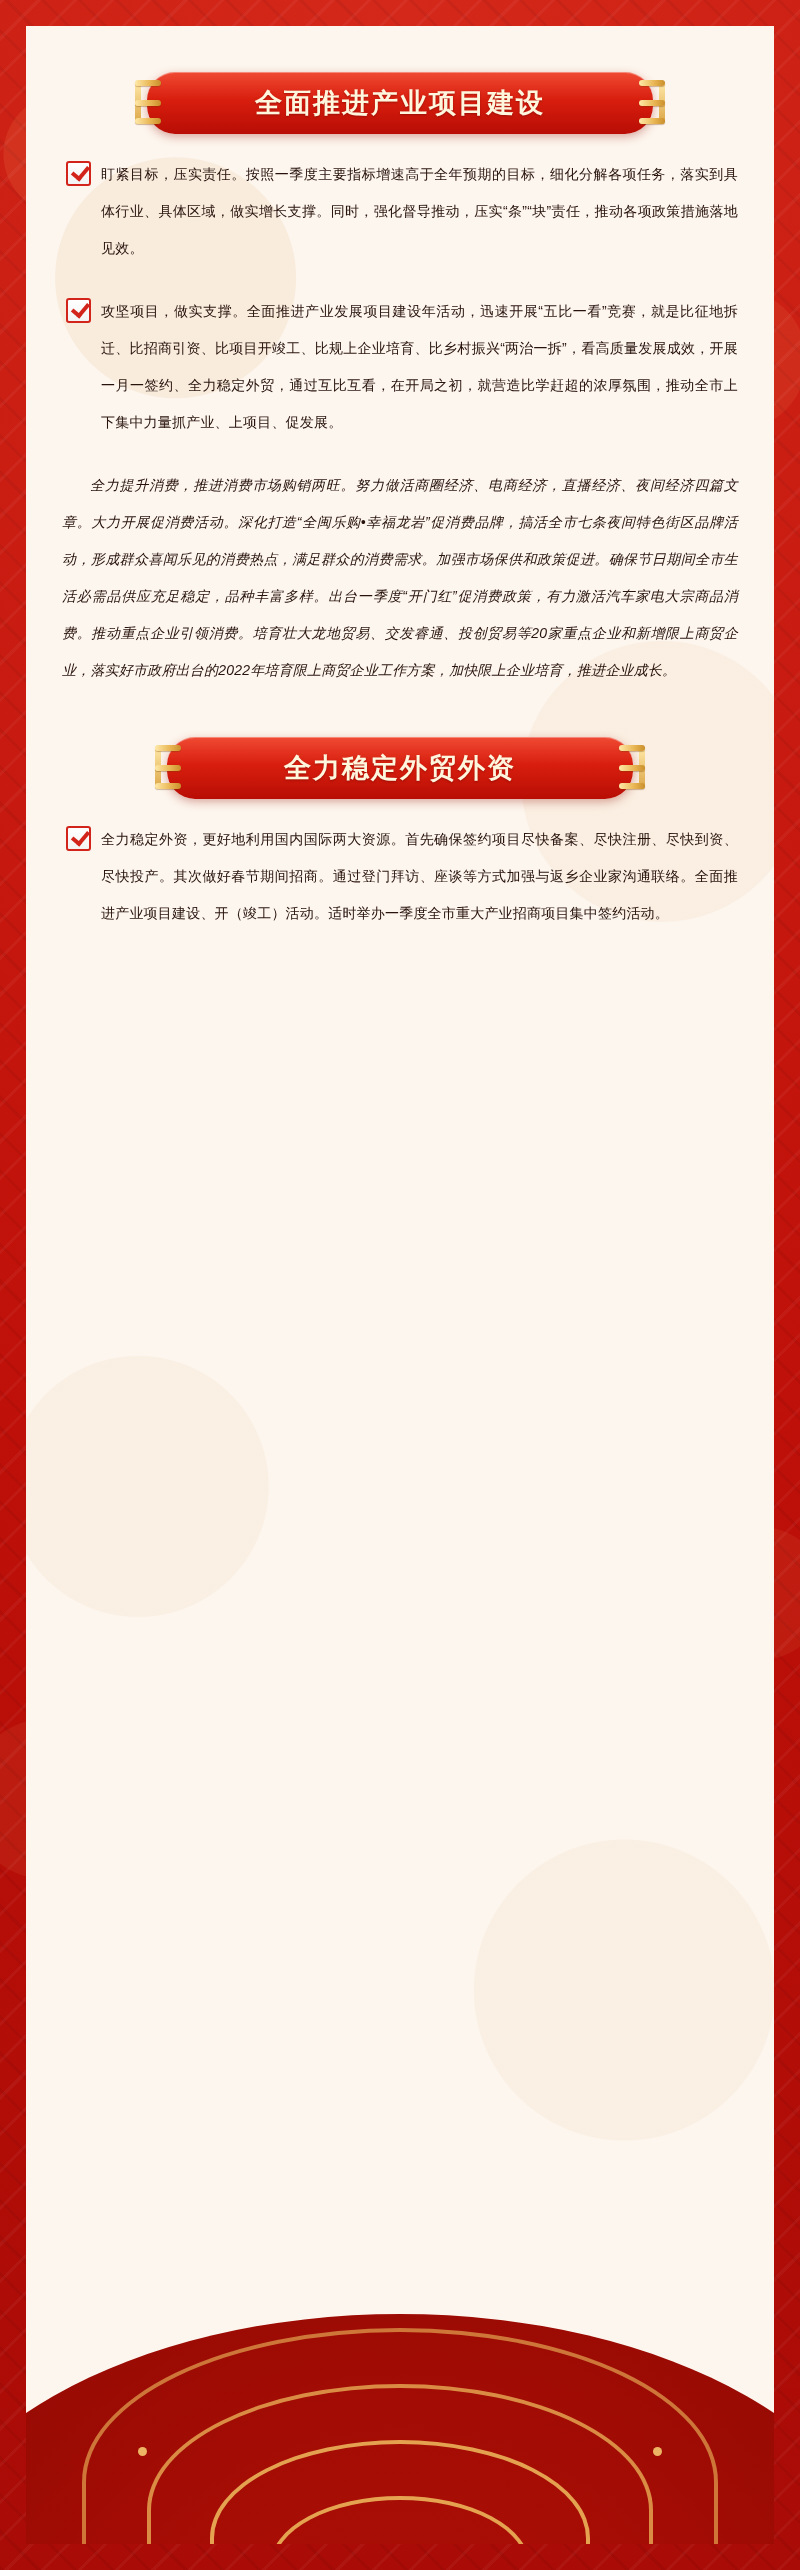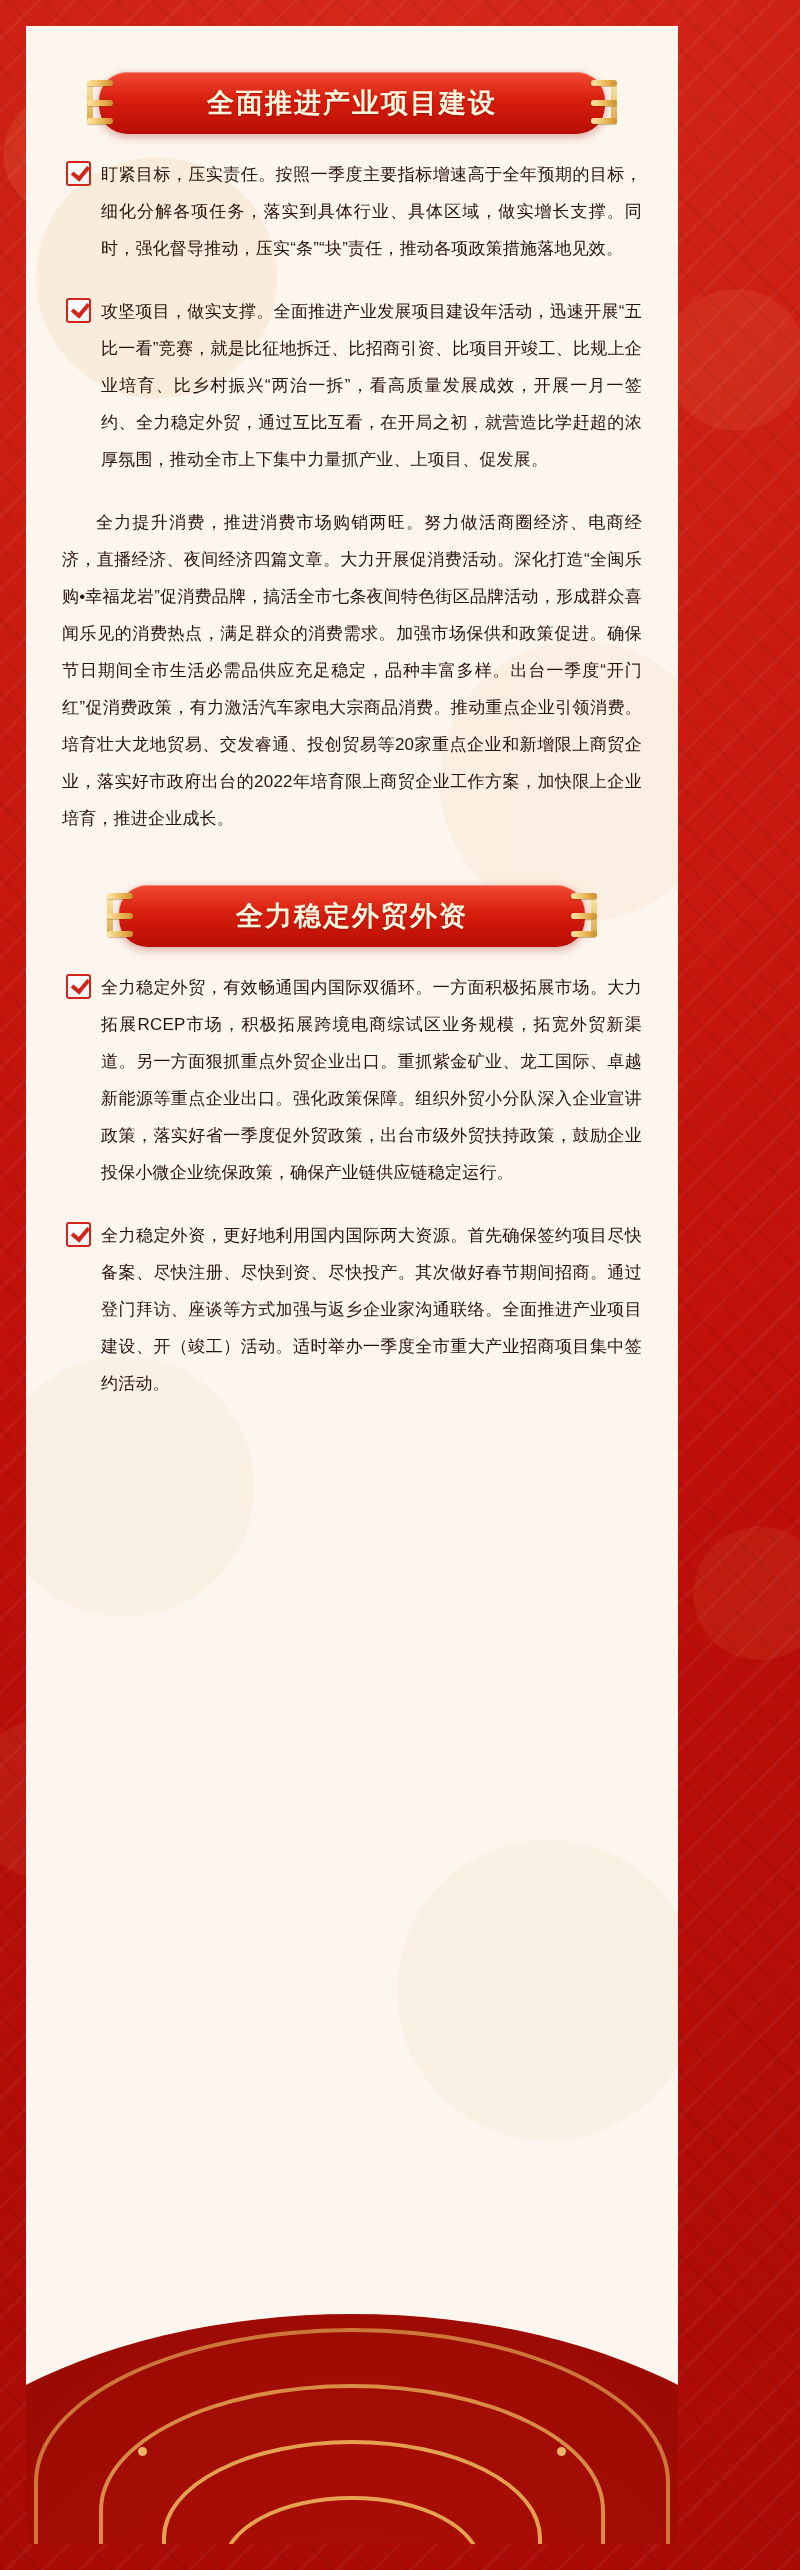--- a/index.html
+++ b/index.html
@@ -34,21 +34,21 @@
       radial-gradient(circle at 6% 70%, rgba(255,200,120,0.07) 0 80px, rgba(255,200,120,0) 81px),
       radial-gradient(circle at 95% 62%, rgba(255,200,120,0.07) 0 66px, rgba(255,200,120,0) 67px);
     pointer-events: none;
   }
 
   
   .card {
     position: absolute;
     left: 26px;
     top: 26px;
-    width: 652px;
+    width: 748px;
     height: 2518px;
     background: #fdf6ee;
     overflow: hidden;
   }
   .card::before {
     
     content: "";
     position: absolute;
     inset: 0;
     background:
@@ -145,26 +145,26 @@
     top: 3px;
     width: 13px;
     height: 7px;
     border-left: 4px solid #d2241a;
     border-bottom: 4px solid #d2241a;
     transform: rotate(-50deg);
   }
   .ptext {
     flex: 1 1 auto;
     color: #27120c;
-    font-size: 17px;
+    font-size: 14px;
     line-height: 37px;
     text-align: justify;
     letter-spacing: 0.2px;
   }
-  .para.indent .ptext { text-indent: 2em; }
+  .para.indent .ptext { text-indent: 2em; font-style: italic; }
 
   
   .fan {
     position: absolute;
     left: 0;
     right: 0;
     bottom: 0;
     height: 235px;
     overflow: hidden;
     z-index: 3;
@@ -252,24 +252,20 @@
           <div class="hook right">
             <i></i>
               <span></span>
               <span></span>
               <span></span>
           </div>
           <div class="banner-title">全力稳定外贸外资</div>
         </div>
       </div>
 
-      <div class="para">
-        <div class="tick"></div>
-        <div class="ptext">全力稳定外贸，有效畅通国内国际双循环。一方面积极拓展市场。大力拓展RCEP市场，积极拓展跨境电商综试区业务规模，拓宽外贸新渠道。另一方面狠抓重点外贸企业出口。重抓紫金矿业、龙工国际、卓越新能源等重点企业出口。强化政策保障。组织外贸小分队深入企业宣讲政策，落实好省一季度促外贸政策，出台市级外贸扶持政策，鼓励企业投保小微企业统保政策，确保产业链供应链稳定运行。</div>
-      </div>
 
       <div class="para">
         <div class="tick"></div>
         <div class="ptext">全力稳定外资，更好地利用国内国际两大资源。首先确保签约项目尽快备案、尽快注册、尽快到资、尽快投产。其次做好春节期间招商。通过登门拜访、座谈等方式加强与返乡企业家沟通联络。全面推进产业项目建设、开（竣工）活动。适时举办一季度全市重大产业招商项目集中签约活动。</div>
       </div>
 
     </div>
 
     <div class="fan">
       <div class="fan-bg"></div>

